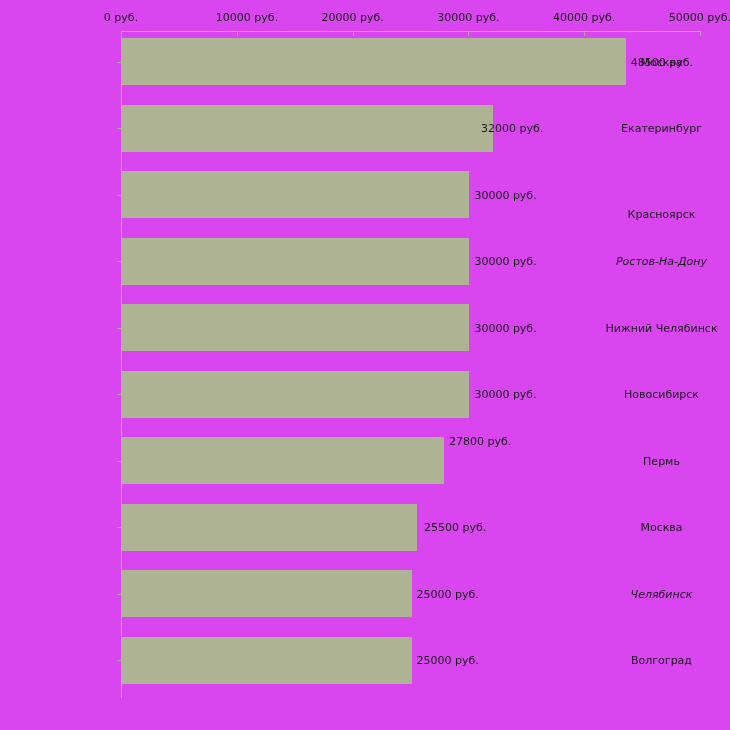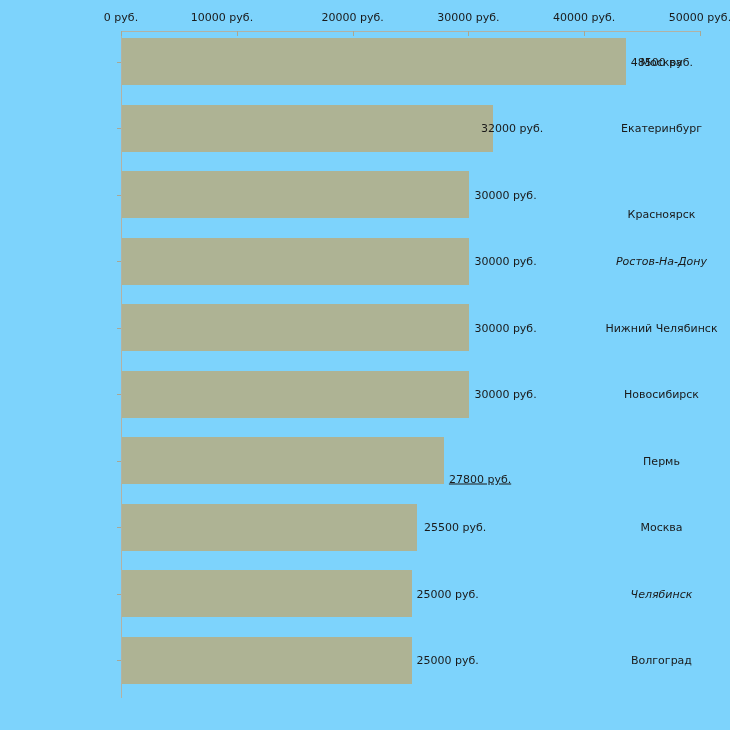--- a/index.html
+++ b/index.html
@@ -8,21 +8,21 @@
     background: #ffffff;
   }
   body {
     font-family: "DejaVu Sans", "Liberation Sans", sans-serif;
     -webkit-font-smoothing: antialiased;
   }
   #chart-root {
     position: relative;
     width: 730px;
     height: 730px;
-    background: #7dd3fc;
+    background: #d946ef;
     overflow: hidden;
   }
 
   
   .plot-area {
     position: absolute;
     left: 0;
     top: 0;
     width: 730px;
     height: 730px;
@@ -105,21 +105,21 @@
 <div id="chart-root">
   <div class="plot-area">
 
     <div class="x-axis-line"></div>
     <div class="y-axis-line"></div>
 
     <div id="x-ticks">
         <div class="x-tick" style="left: 121px;"></div>
         <div class="x-tick-label" style="left: 121px;">0 руб.</div>
         <div class="x-tick" style="left: 236.8px;"></div>
-        <div class="x-tick-label" style="left: 222px;">10000 руб.</div>
+        <div class="x-tick-label" style="left: 247px;">10000 руб.</div>
         <div class="x-tick" style="left: 352.6px;"></div>
         <div class="x-tick-label" style="left: 352.6px;">20000 руб.</div>
         <div class="x-tick" style="left: 468.4px;"></div>
         <div class="x-tick-label" style="left: 468.4px;">30000 руб.</div>
         <div class="x-tick" style="left: 584.2px;"></div>
         <div class="x-tick-label" style="left: 584.2px;">40000 руб.</div>
         <div class="x-tick" style="left: 700px;"></div>
         <div class="x-tick-label" style="left: 700px;">50000 руб.</div>
       </div>
     <div id="y-ticks">
@@ -151,21 +151,21 @@
         <div class="bar-value-label" style="left: 481px; top: 128px;">32000 руб.</div>
         <div class="bar" title="Красноярск 30000 руб." style="top: 171px; height: 47px; width: 347.4px; background: rgb(174, 179, 148);"></div>
         <div class="bar-value-label" style="left: 474.4px; top: 194.5px;">30000 руб.</div>
         <div class="bar" title="Ростов-На-Дону 30000 руб." style="top: 237.5px; height: 47px; width: 347.4px; background: rgb(174, 179, 148);"></div>
         <div class="bar-value-label" style="left: 474.4px; top: 261px;">30000 руб.</div>
         <div class="bar" title="Нижний Новгород 30000 руб." style="top: 304px; height: 47px; width: 347.4px; background: rgb(174, 179, 148);"></div>
         <div class="bar-value-label" style="left: 474.4px; top: 327.5px;">30000 руб.</div>
         <div class="bar" title="Новосибирск 30000 руб." style="top: 370.5px; height: 47px; width: 347.4px; background: rgb(174, 179, 148);"></div>
         <div class="bar-value-label" style="left: 474.4px; top: 394px;">30000 руб.</div>
         <div class="bar" title="Пермь 27800 руб." style="top: 437px; height: 47px; width: 321.924px; background: rgb(174, 179, 148);"></div>
-        <div class="bar-value-label" style="left: 448.924px; top: 479px; text-decoration: underline;">27800 руб.</div>
+        <div class="bar-value-label" style="left: 448.924px; top: 441px;">27800 руб.</div>
         <div class="bar" title="Самара 25500 руб." style="top: 503.5px; height: 47px; width: 295.29px; background: rgb(174, 179, 148);"></div>
         <div class="bar-value-label" style="left: 424px; top: 527px;">25500 руб.</div>
         <div class="bar" title="Челябинск 25000 руб." style="top: 570px; height: 47px; width: 289.5px; background: rgb(174, 179, 148);"></div>
         <div class="bar-value-label" style="left: 416.5px; top: 593.5px;">25000 руб.</div>
         <div class="bar" title="Волгоград 25000 руб." style="top: 636.5px; height: 47px; width: 289.5px; background: rgb(174, 179, 148);"></div>
         <div class="bar-value-label" style="left: 416.5px; top: 660px;">25000 руб.</div>
       </div>
 
   </div>
 </div>

